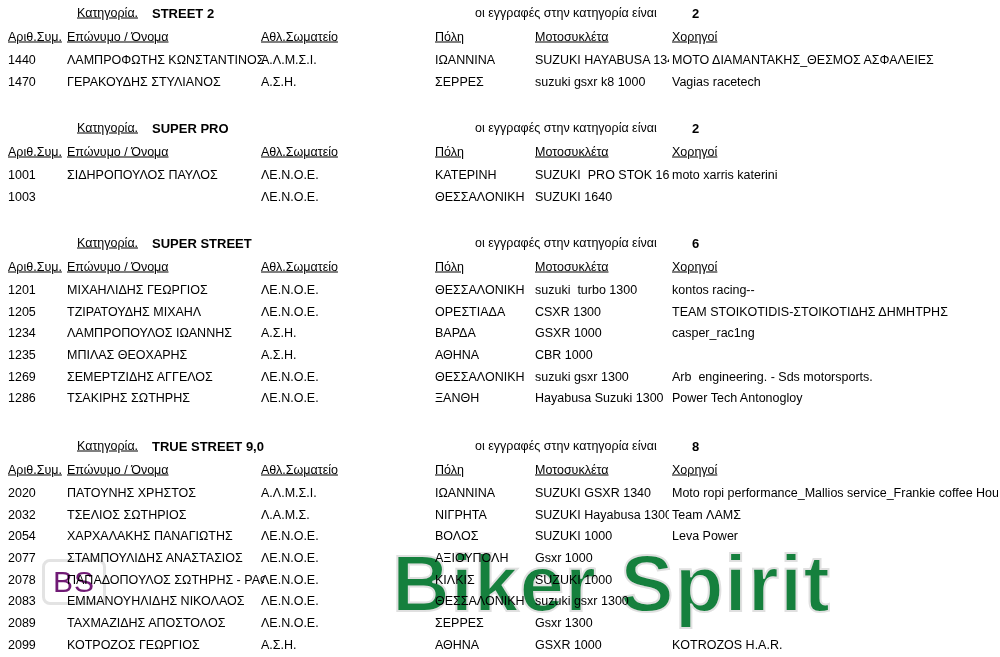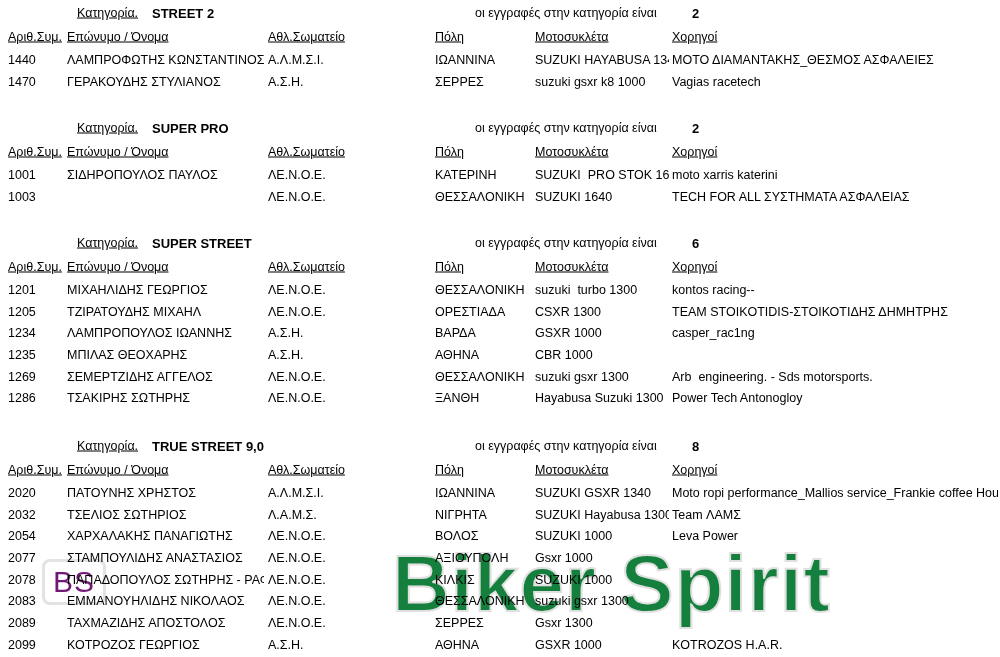--- a/index.html
+++ b/index.html
@@ -73,21 +73,21 @@
     white-space: pre;
     overflow: hidden;
   }
   .cat-label { left: 77px; text-decoration: underline; }
   .cat-name  { left: 152px; font-weight: bold; font-size: 13px !important; }
   .reg-text  { left: 475px; }
   .reg-count { left: 692px; font-weight: bold; font-size: 13px !important; }
   .head-row span { text-decoration: underline; }
   .col-num     { left: 8px;   width: 55px; }
   .col-name    { left: 67px;  width: 197px; }
-  .col-club    { left: 268px; width: 165px; }
+  .col-club    { left: 261px; width: 165px; }
   .col-city    { left: 435px; width: 98px; }
   .col-moto    { left: 535px; width: 134px; }
   .col-sponsor { left: 672px; width: 326px; }
 </style>
 </head>
 <body>
 
 <div class="doc">
   <div class="watermark-logo">BS</div>
   <div class="watermark-text">Biker Spirit</div>
@@ -148,21 +148,20 @@
             <span class="col-club">ΛΕ.Ν.Ο.Ε.</span>
             <span class="col-city">ΚΑΤΕΡΙΝΗ</span>
             <span class="col-moto">SUZUKI  PRO STOK 1640</span>
             <span class="col-sponsor">moto xarris katerini</span>
           </div>
           <div class="t-row">
             <span class="col-num">1003</span>
             <span class="col-club">ΛΕ.Ν.Ο.Ε.</span>
             <span class="col-city">ΘΕΣΣΑΛΟΝΙΚΗ</span>
             <span class="col-moto">SUZUKI 1640</span>
-            <span class="col-sponsor">TECH FOR ALL ΣΥΣΤΗΜΑΤΑ ΑΣΦΑΛΕΙΑΣ</span>
           </div>
         </div>
   </div>
       <div class="section" style="top: 231px;">
     <div class="cat-row">
       <span class="cat-label">Κατηγορία.</span>
       <span class="cat-name">SUPER STREET</span>
       <span class="reg-text">οι εγγραφές στην κατηγορία είναι</span>
       <span class="reg-count">6</span>
     </div>

